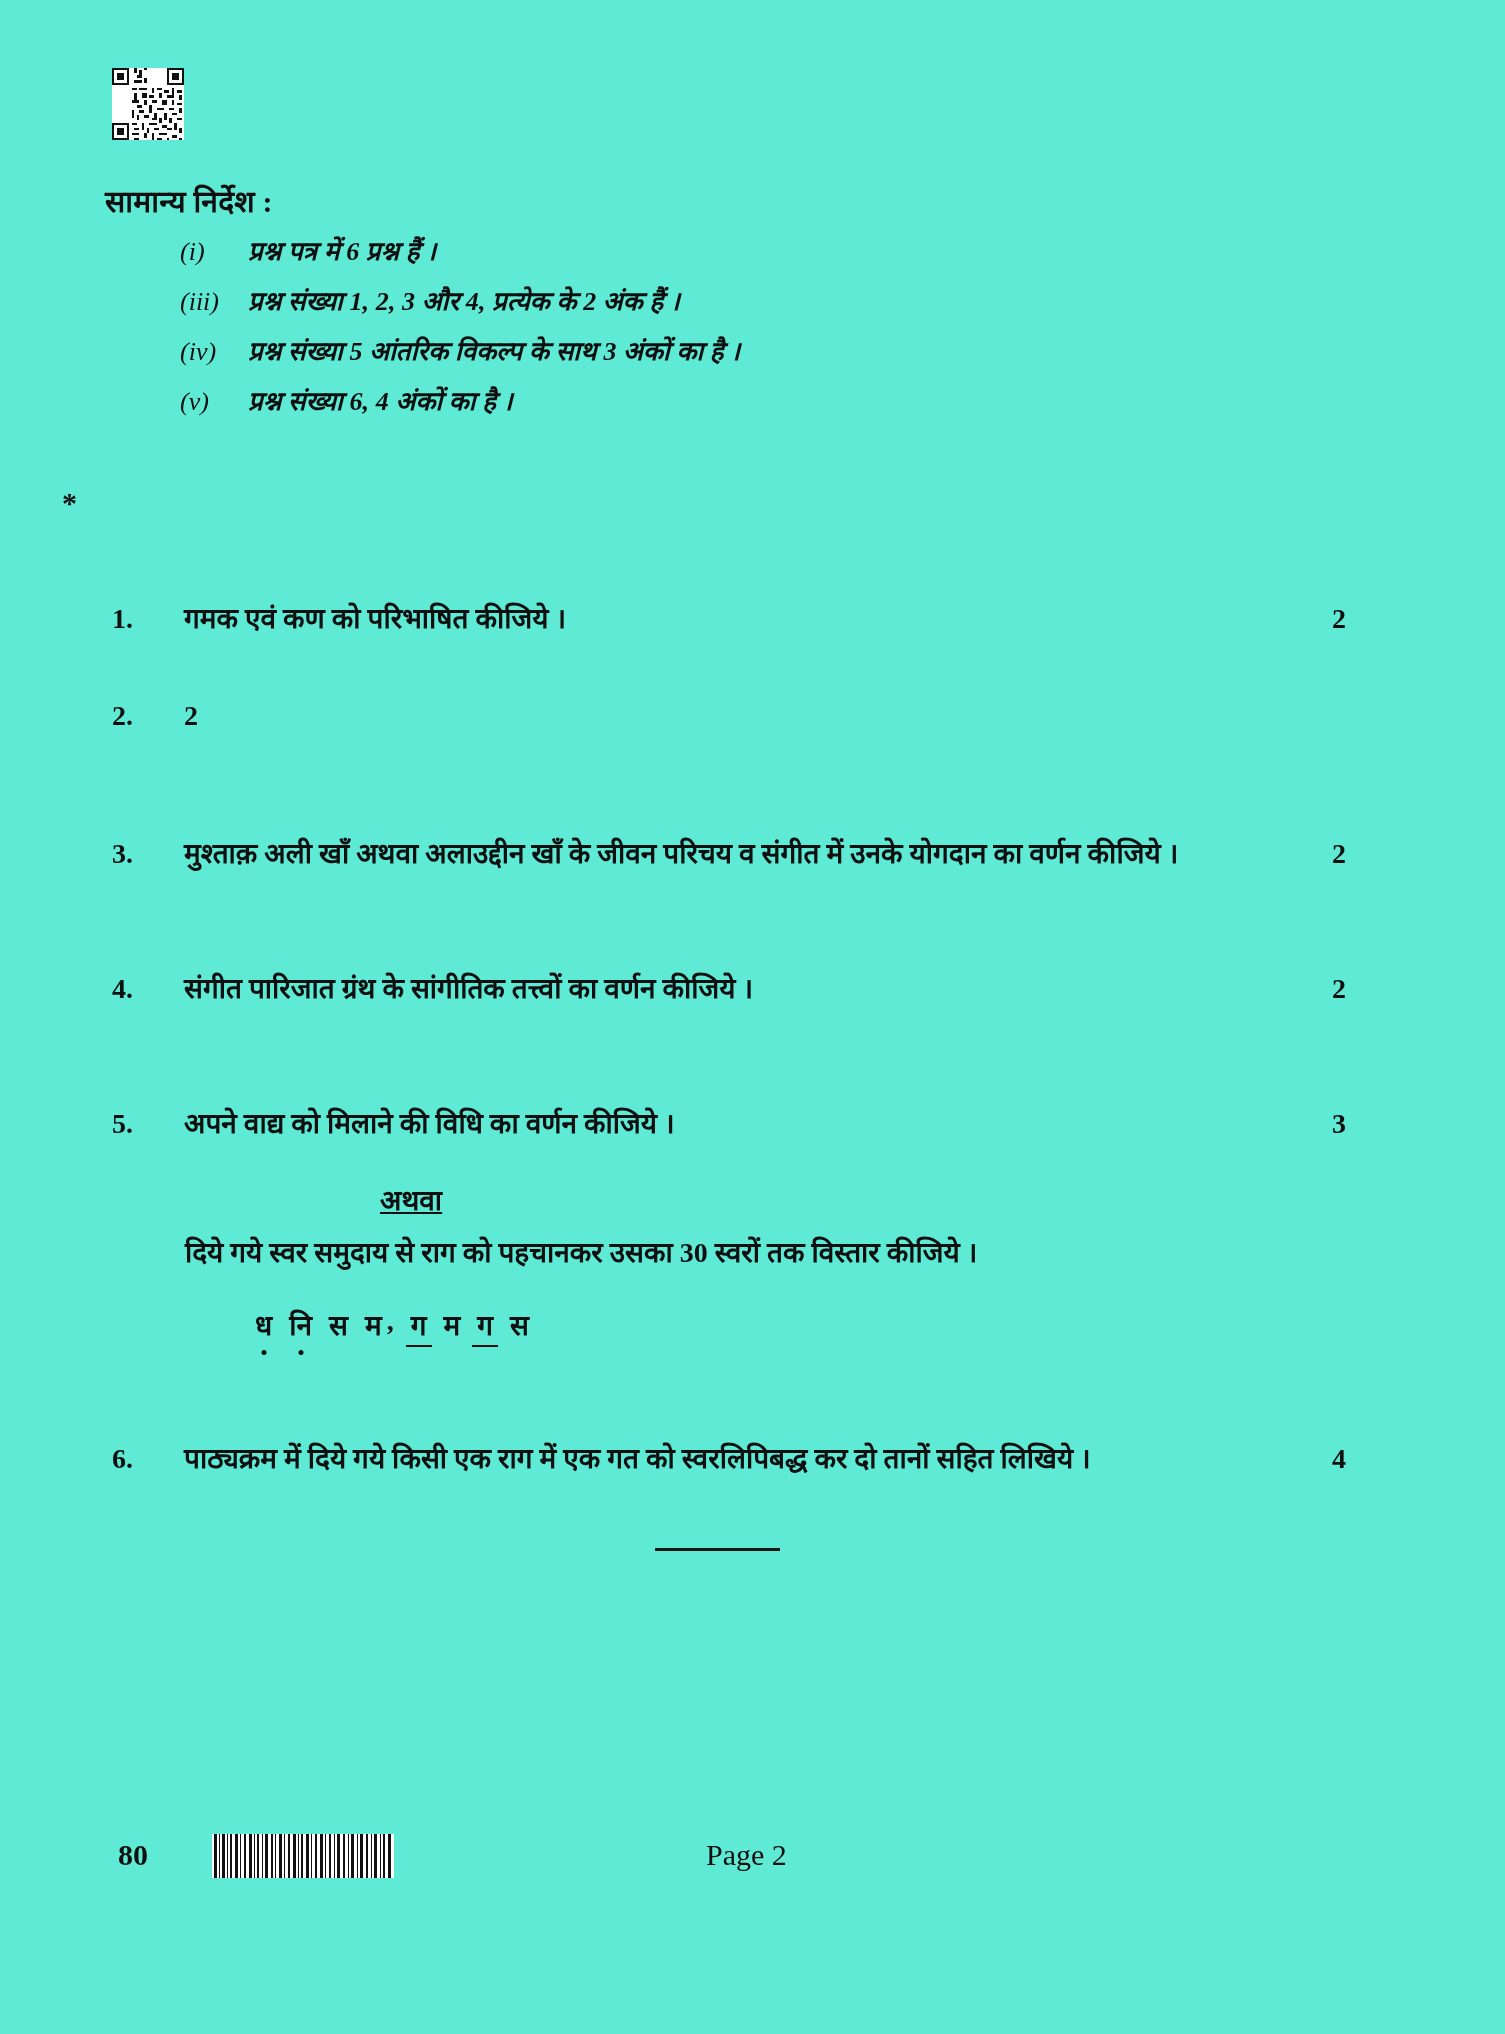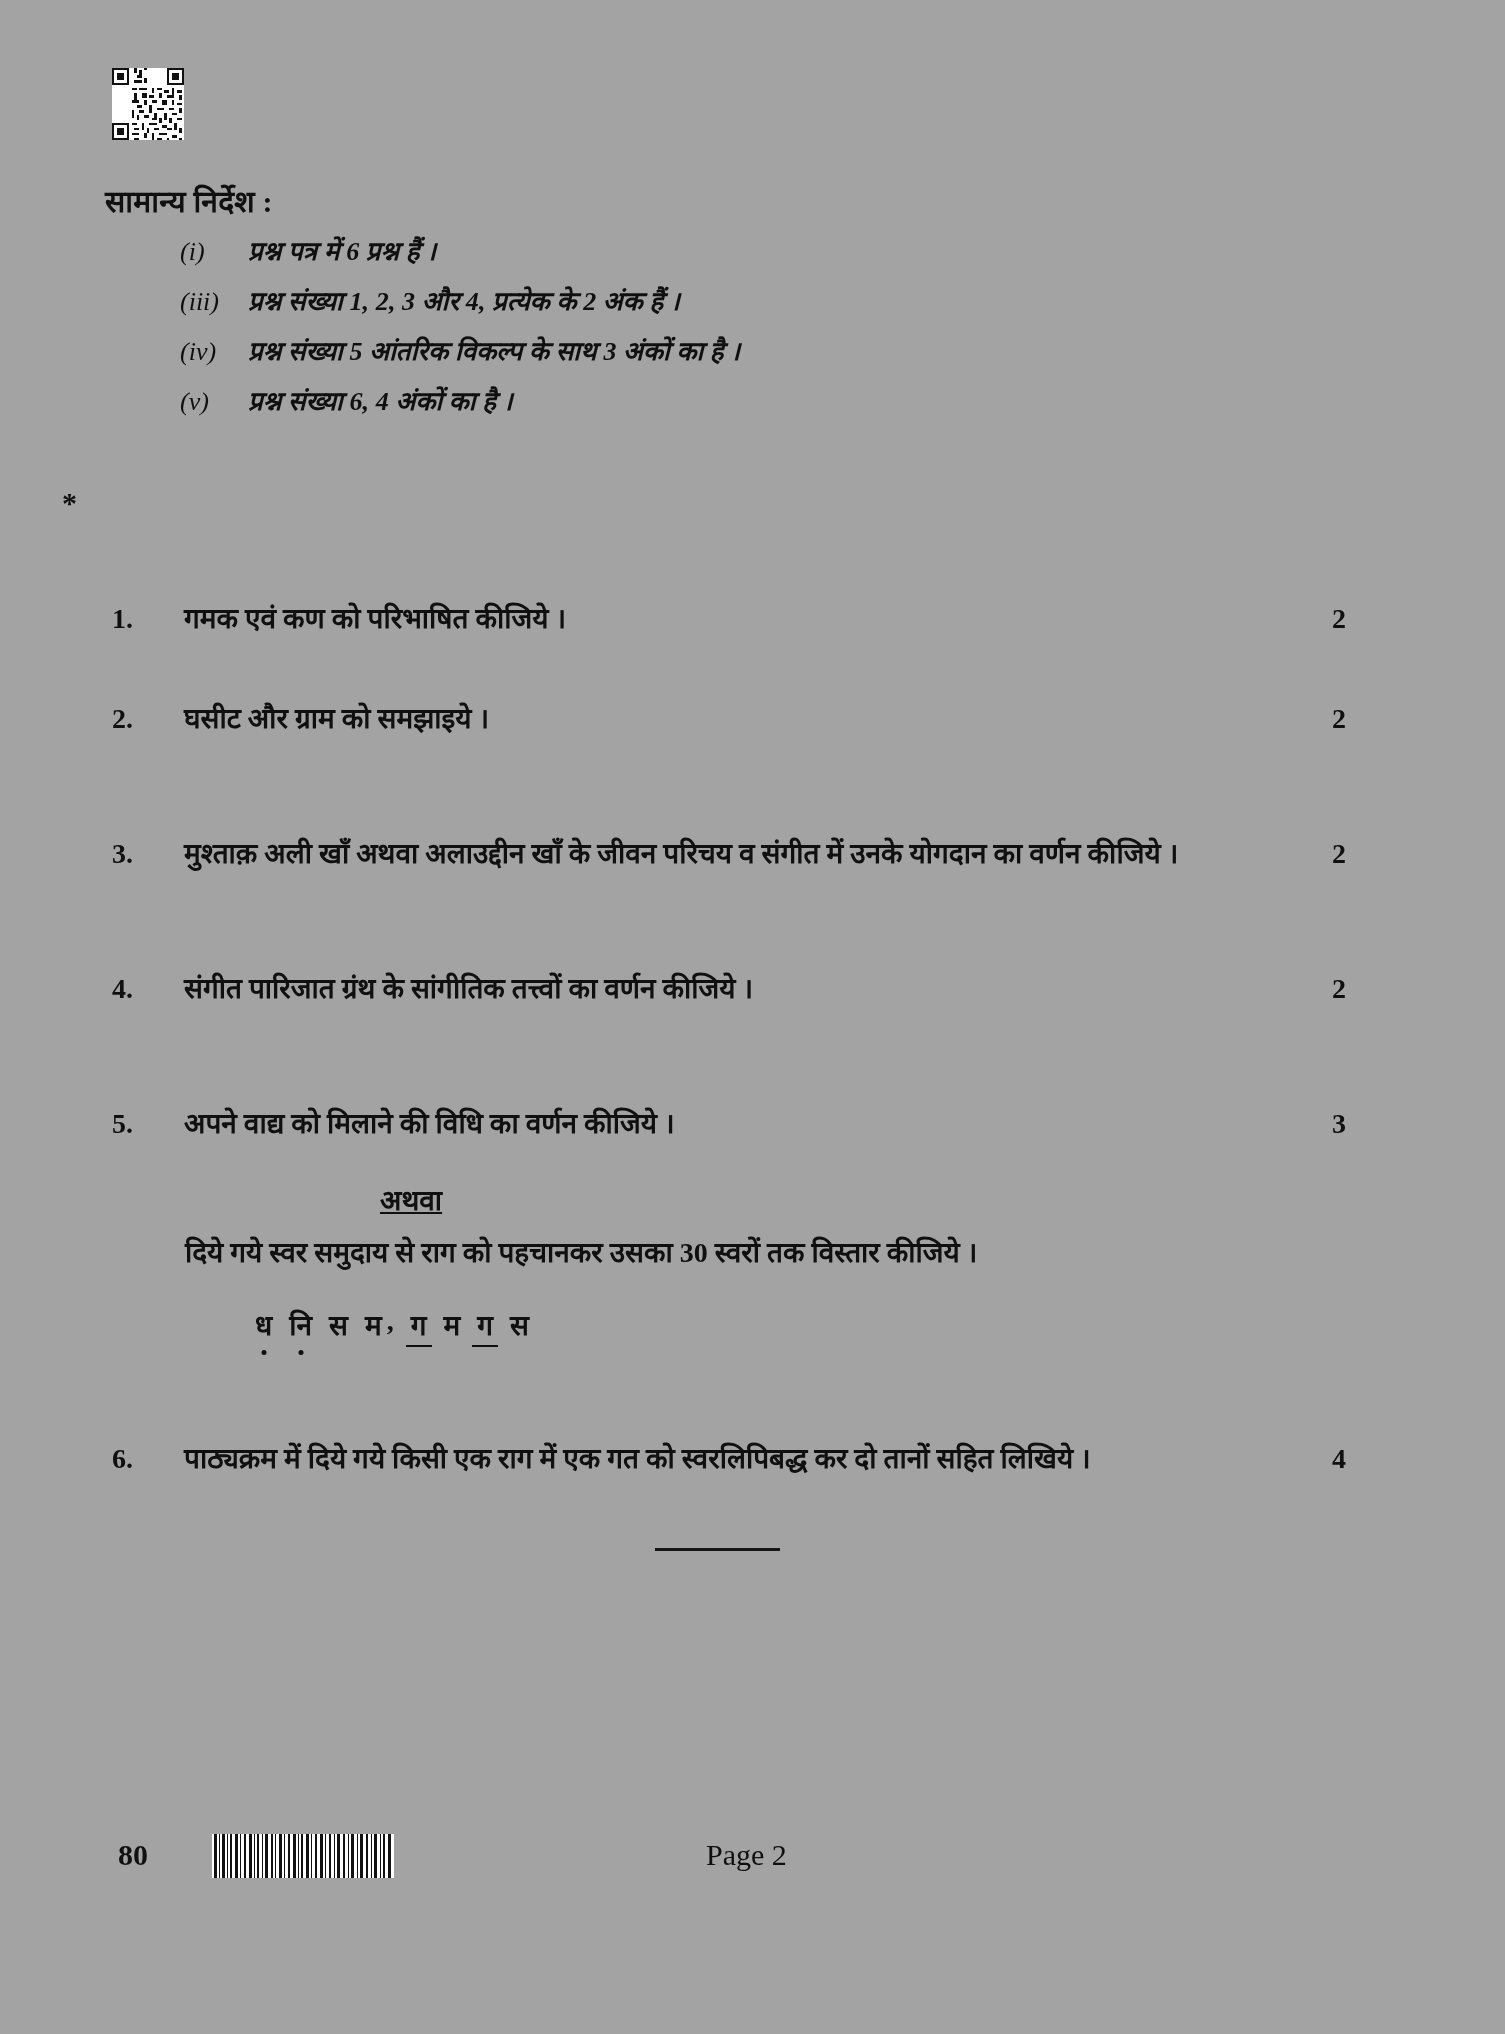--- a/index.html
+++ b/index.html
@@ -9,21 +9,21 @@
   }
   body {
     font-family: "Liberation Serif", "DejaVu Serif", serif;
     color: #101010;
   }
   .page {
     position: relative;
     width: 1505px;
     height: 2034px;
     margin: 0 auto;
-    background: #a3a3a3;
+    background: #5eead4;
     overflow: hidden;
   }
 
   
   .qr {
     position: absolute;
     left: 112px;
     top: 68px;
     width: 72px;
     height: 72px;
@@ -323,21 +323,20 @@
   <div class="asterisk">*</div>
 
   <div class="q q1">
     <span class="q-num">1.</span>
     <span class="q-text">गमक एवं कण को परिभाषित कीजिये ।</span>
     <span class="q-marks">2</span>
   </div>
 
   <div class="q q2">
     <span class="q-num">2.</span>
-    <span class="q-text">घसीट और ग्राम को समझाइये ।</span>
     <span class="q-marks">2</span>
   </div>
 
   <div class="q q3">
     <span class="q-num">3.</span>
     <span class="q-text">मुश्ताक़ अली खाँ अथवा अलाउद्दीन खाँ के जीवन परिचय व संगीत में उनके योगदान का वर्णन कीजिये ।</span>
     <span class="q-marks">2</span>
   </div>
 
   <div class="q q4">

